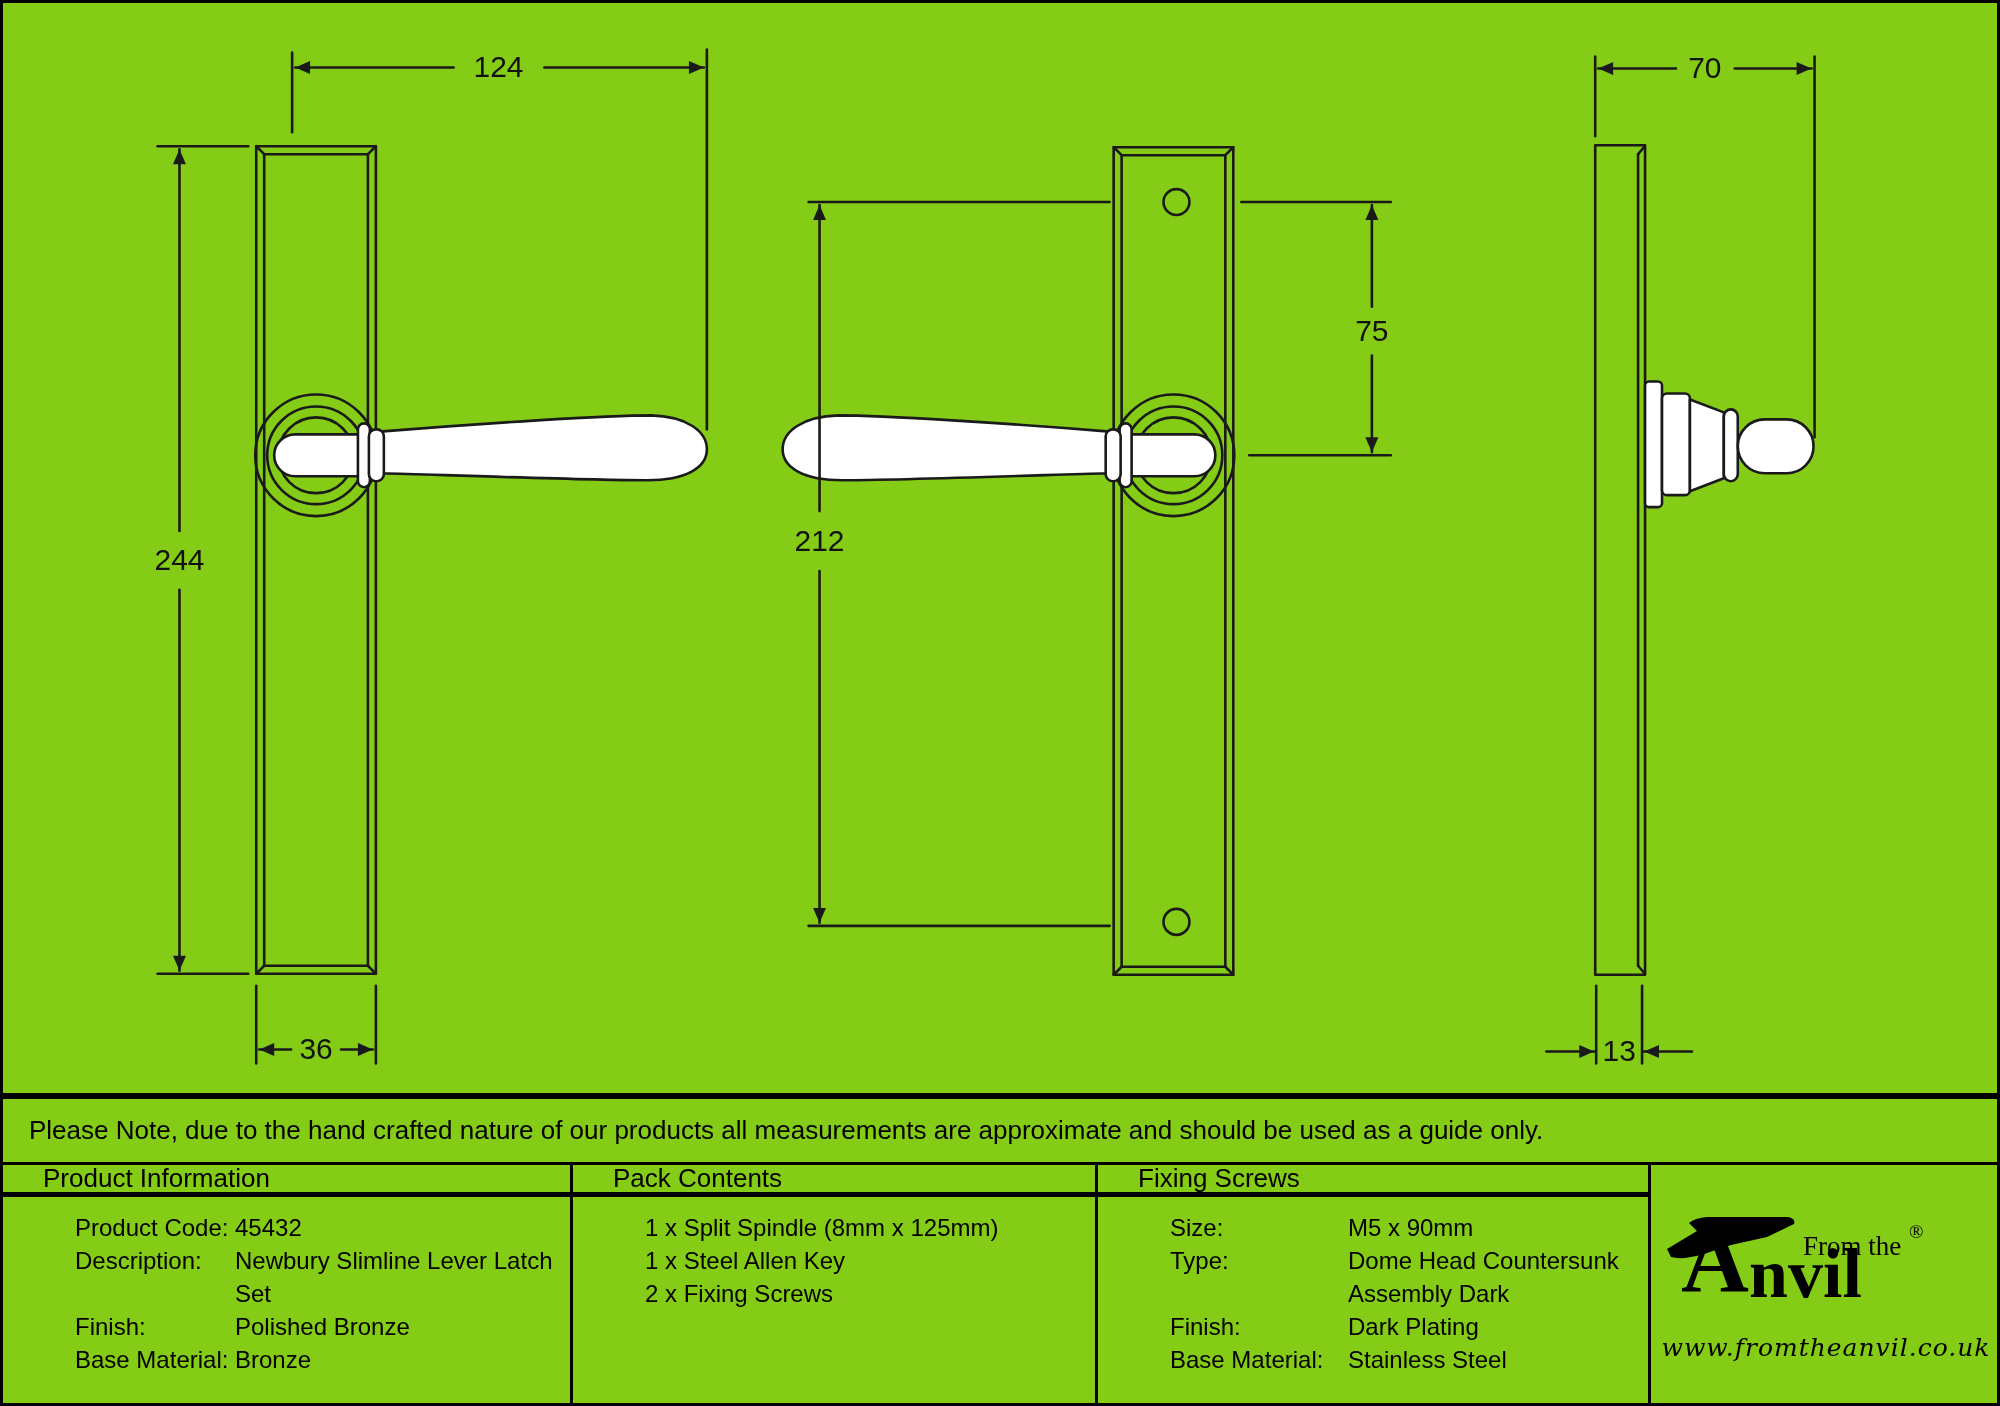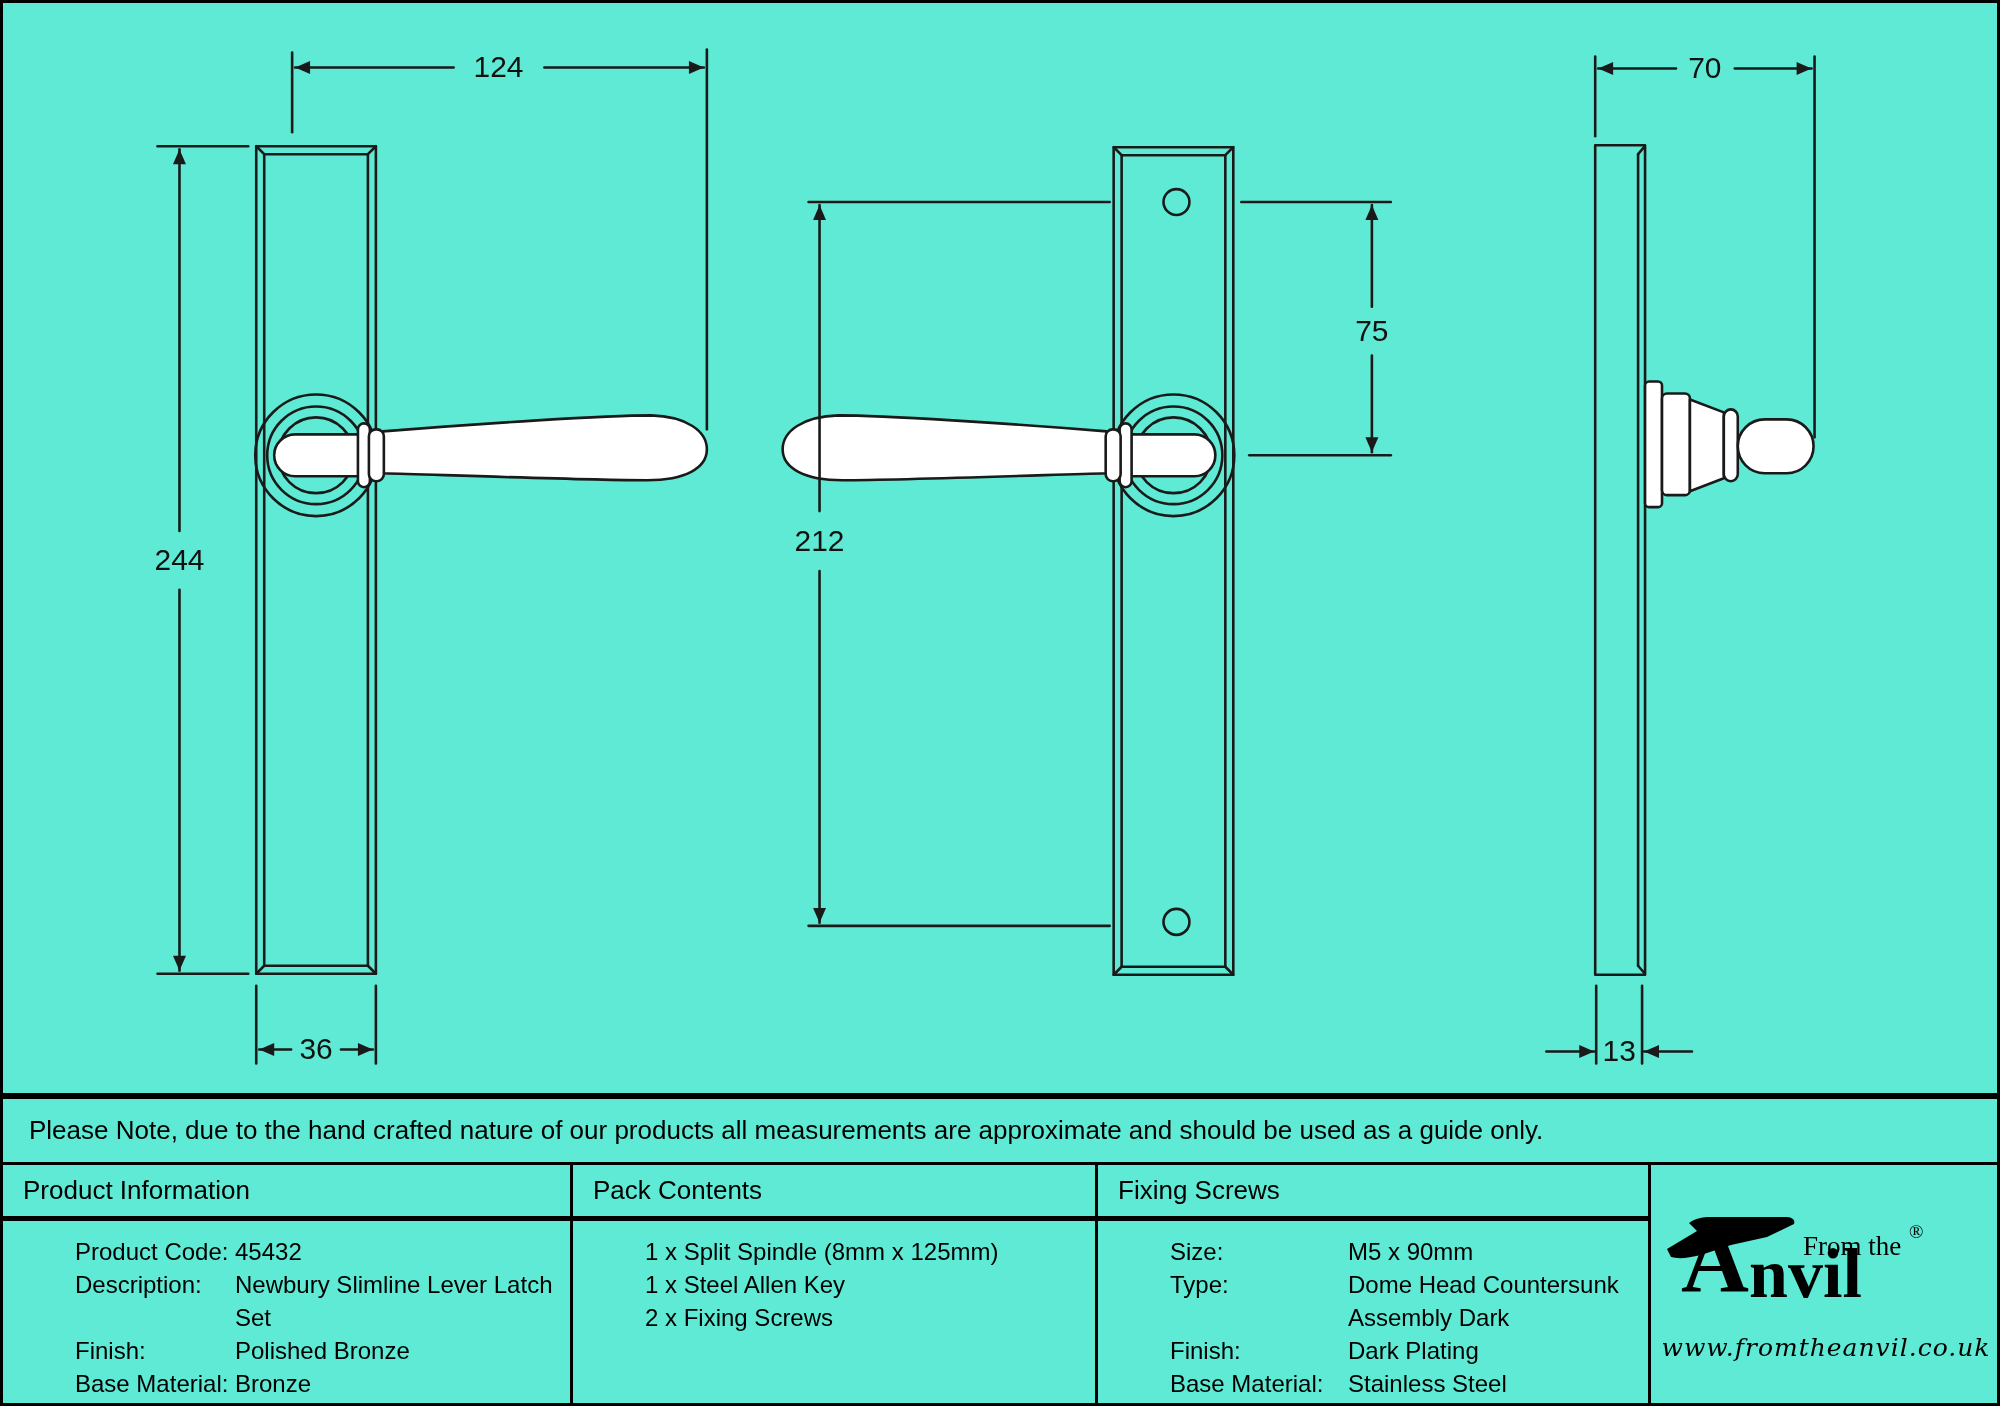--- a/index.html
+++ b/index.html
@@ -5,21 +5,21 @@
   * { box-sizing: border-box; }
   html,body { margin:0; padding:0; background:#fff; }
   body {
     width:2000px; height:1406px; position:relative;
     font-family:"Liberation Sans", sans-serif; color:#000;
   }
   .sheet {
     position:absolute; inset:0;
     border:3px solid #000;
     display:flex; flex-direction:column;
-    background:#5eead4;
+    background:#84cc16;
   }
   .drawing-area { height:1090px; position:relative; }
   .drawing-area svg { display:block; width:100%; height:100%; }
 
   .note-bar {
     height:72px;
     border-top:6px solid #000;
     border-bottom:3px solid #000;
     display:flex; align-items:center;
     padding-left:26px;
@@ -27,24 +27,24 @@
   }
 
   .info-table {
     flex:1;
     display:grid;
     grid-template-columns:570px 525px 553px auto;
   }
   .col { display:flex; flex-direction:column; border-right:3px solid #000; }
   .col.logo-col { border-right:none; position:relative; }
   .col-header {
-    height:56px;
+    height:32px;
     border-bottom:5px solid #000;
     display:flex; align-items:center;
-    padding-left:20px;
+    padding-left:40px;
     font-size:26px;
   }
   .col-body {
     flex:1;
     padding:14px 10px 0 24px;
     font-size:24px;
     line-height:33px;
     margin-left:48px;
   }
   .kv { display:flex; }

